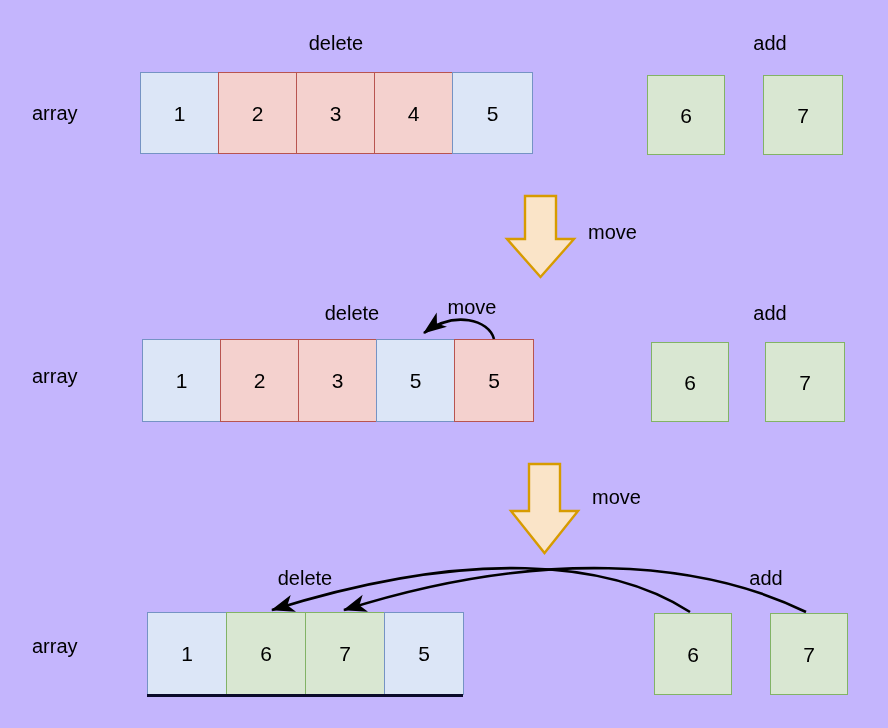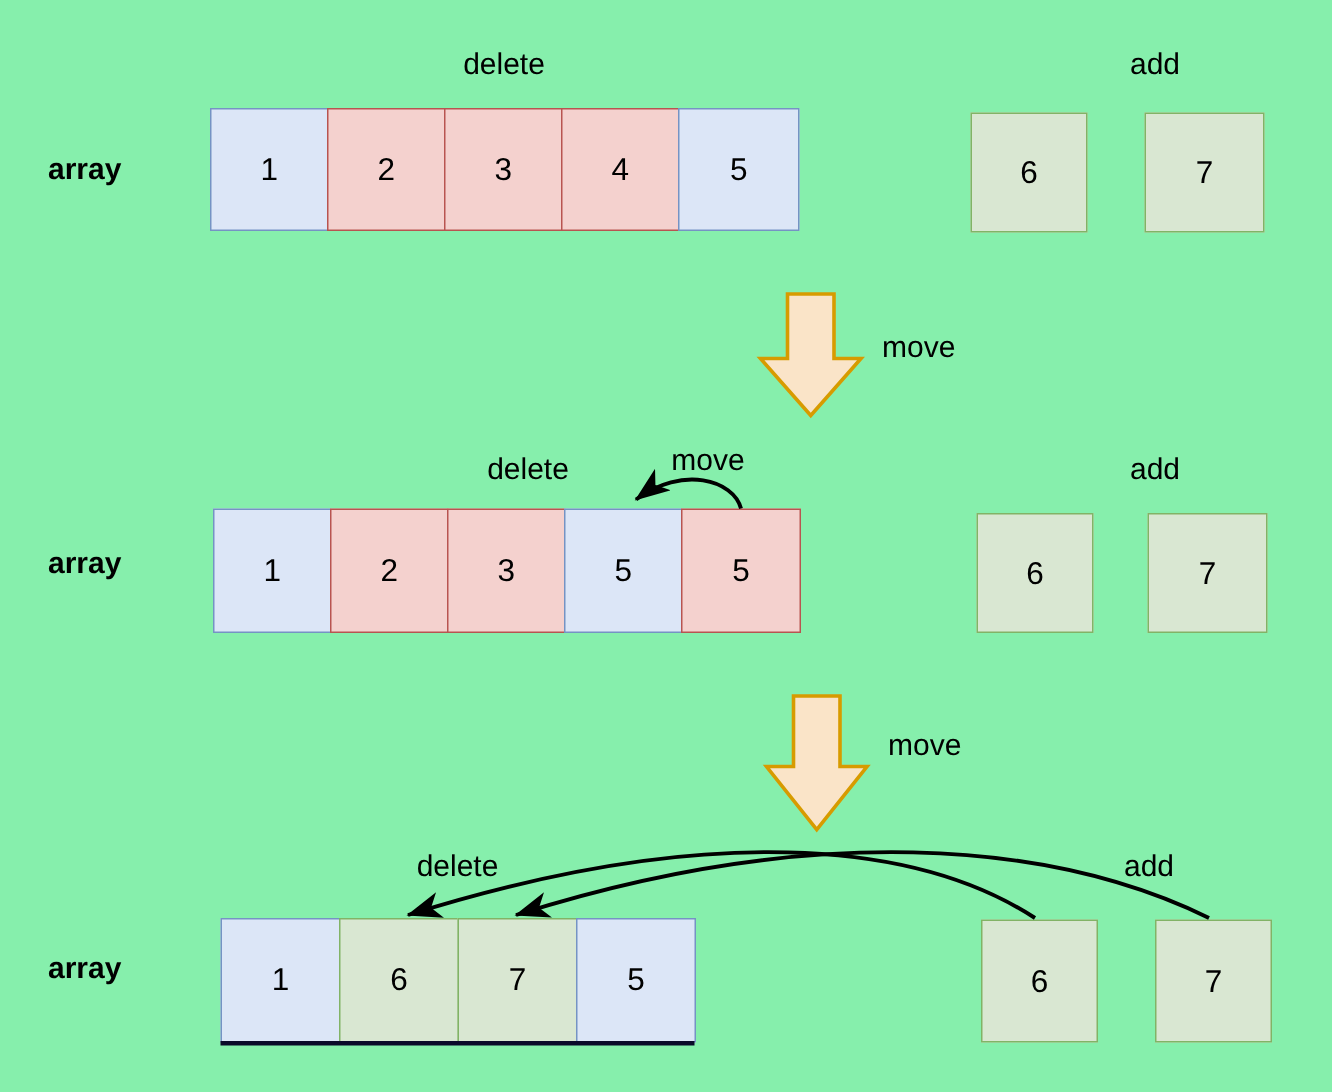--- a/index.html
+++ b/index.html
@@ -4,21 +4,21 @@
 <style>
   html, body {
     margin: 0;
     padding: 0;
     background: #ffffff;
   }
   #stage {
     position: relative;
     width: 888px;
     height: 728px;
-    background: #86efac;
+    background: #c4b5fd;
     font-family: "Liberation Sans", sans-serif;
     overflow: hidden;
   }
   .cell {
     position: absolute;
     box-sizing: border-box;
     display: flex;
     align-items: center;
     justify-content: center;
     font-size: 21px;
@@ -43,21 +43,20 @@
     color: #000000;
     white-space: nowrap;
     line-height: 1;
   }
   .row-label {
     position: absolute;
     font-size: 20px;
     color: #000000;
     white-space: nowrap;
     line-height: 1;
-    font-weight: bold;
   }
   .caption {
     position: absolute;
     font-size: 20px;
     color: #000000;
     white-space: nowrap;
     line-height: 1;
     text-align: center;
     transform: translateX(-50%);
   }

